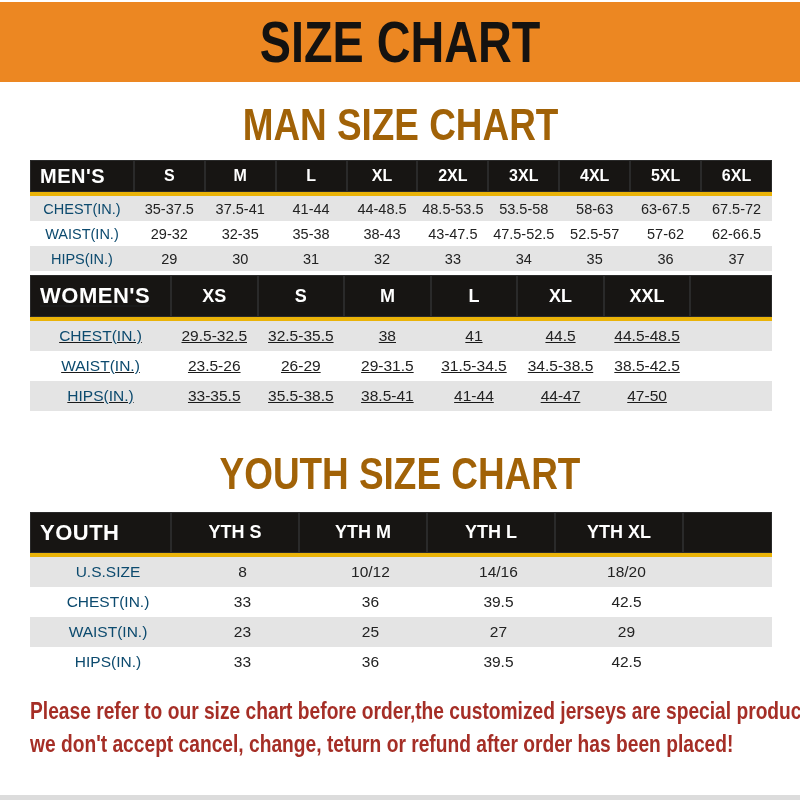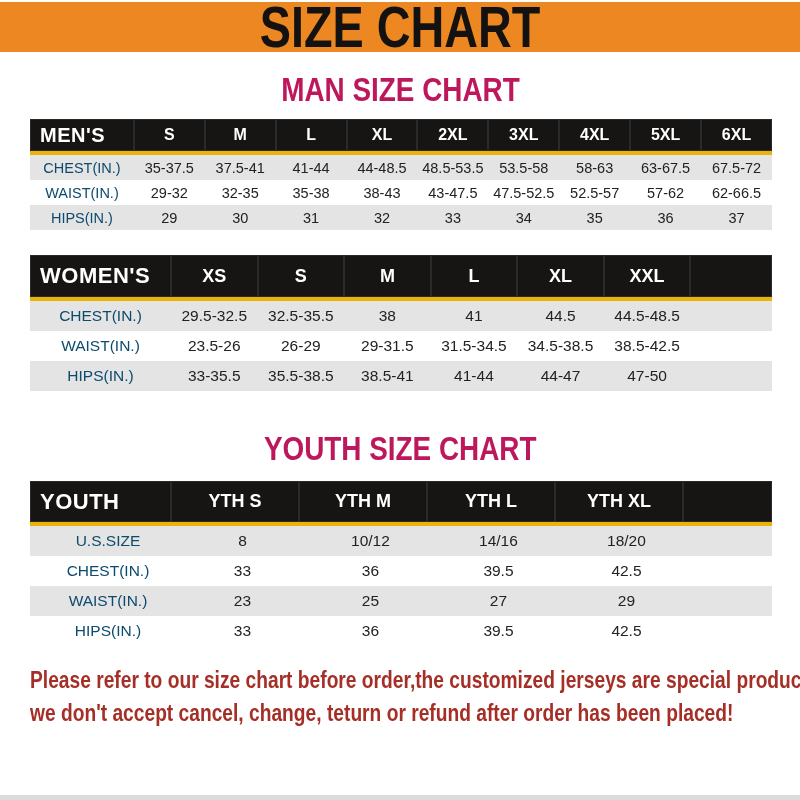--- a/index.html
+++ b/index.html
@@ -13,34 +13,34 @@
   html,body{background:#fff;}
   body{
     width:800px;height:800px;overflow:hidden;
     font-family:"Liberation Sans","DejaVu Sans",sans-serif;
     color:#1a1a1a;
   }
   .page{width:800px;height:800px;position:relative;background:#fff;}
 
   
   .banner{
-    margin-top:2px;height:50px;width:800px;
+    margin-top:2px;height:80px;width:800px;
     background:var(--banner_orange);
     display:flex;align-items:center;justify-content:center;
   }
   .banner h1{
     font-size:57px;font-weight:800;color:#141210;line-height:1;
     letter-spacing:0px;white-space:nowrap;
     transform:scaleX(0.82);transform-origin:center;
   }
 
   
   .sec-title{
-    text-align:center;font-weight:800;color:#be185d;
-    font-size:34px;line-height:1;white-space:nowrap;
+    text-align:center;font-weight:800;color:#a16207;
+    font-size:45px;line-height:1;white-space:nowrap;
   }
   .sec-title span{display:inline-block;transform:scaleX(0.82);transform-origin:center;}
   .t-man{margin-top:20px;}
   .t-women{margin-top:19px;}
   .t-youth{margin-top:40px;}
 
   
   table.size-tbl{
     width:742px;margin-left:30px;
     border-collapse:separate;border-spacing:0;
@@ -63,21 +63,21 @@
   .size-tbl tbody td.lbl{font-size:15px;color:#0c4a6e;}
   .size-tbl tbody tr:nth-child(odd) td{background:var(--row_gray);}
 
   
   #men-table{margin-top:13px;}
   #men-table thead th{height:36px;font-size:16px;}
   #men-table thead th.lbl{font-size:20px;width:14%;}
   #men-table tbody td{height:25px;font-size:14.5px;}
 
   
-  #women-table{margin-top:25px;}
+  #women-table{margin-top:4px;text-decoration:underline;}
   #women-table thead th{height:46px;font-size:18px;}
   #women-table thead th.lbl{font-size:22px;width:19%;}
   #women-table th.filler,#women-table td.filler{width:11%;}
   #women-table tbody td{height:30px;font-size:15.5px;}
 
   
   #youth-table{margin-top:16px;}
   #youth-table thead th{height:45px;font-size:18px;}
   #youth-table thead th.lbl{font-size:22px;width:19%;}
   #youth-table th.filler,#youth-table td.filler{width:12%;}

